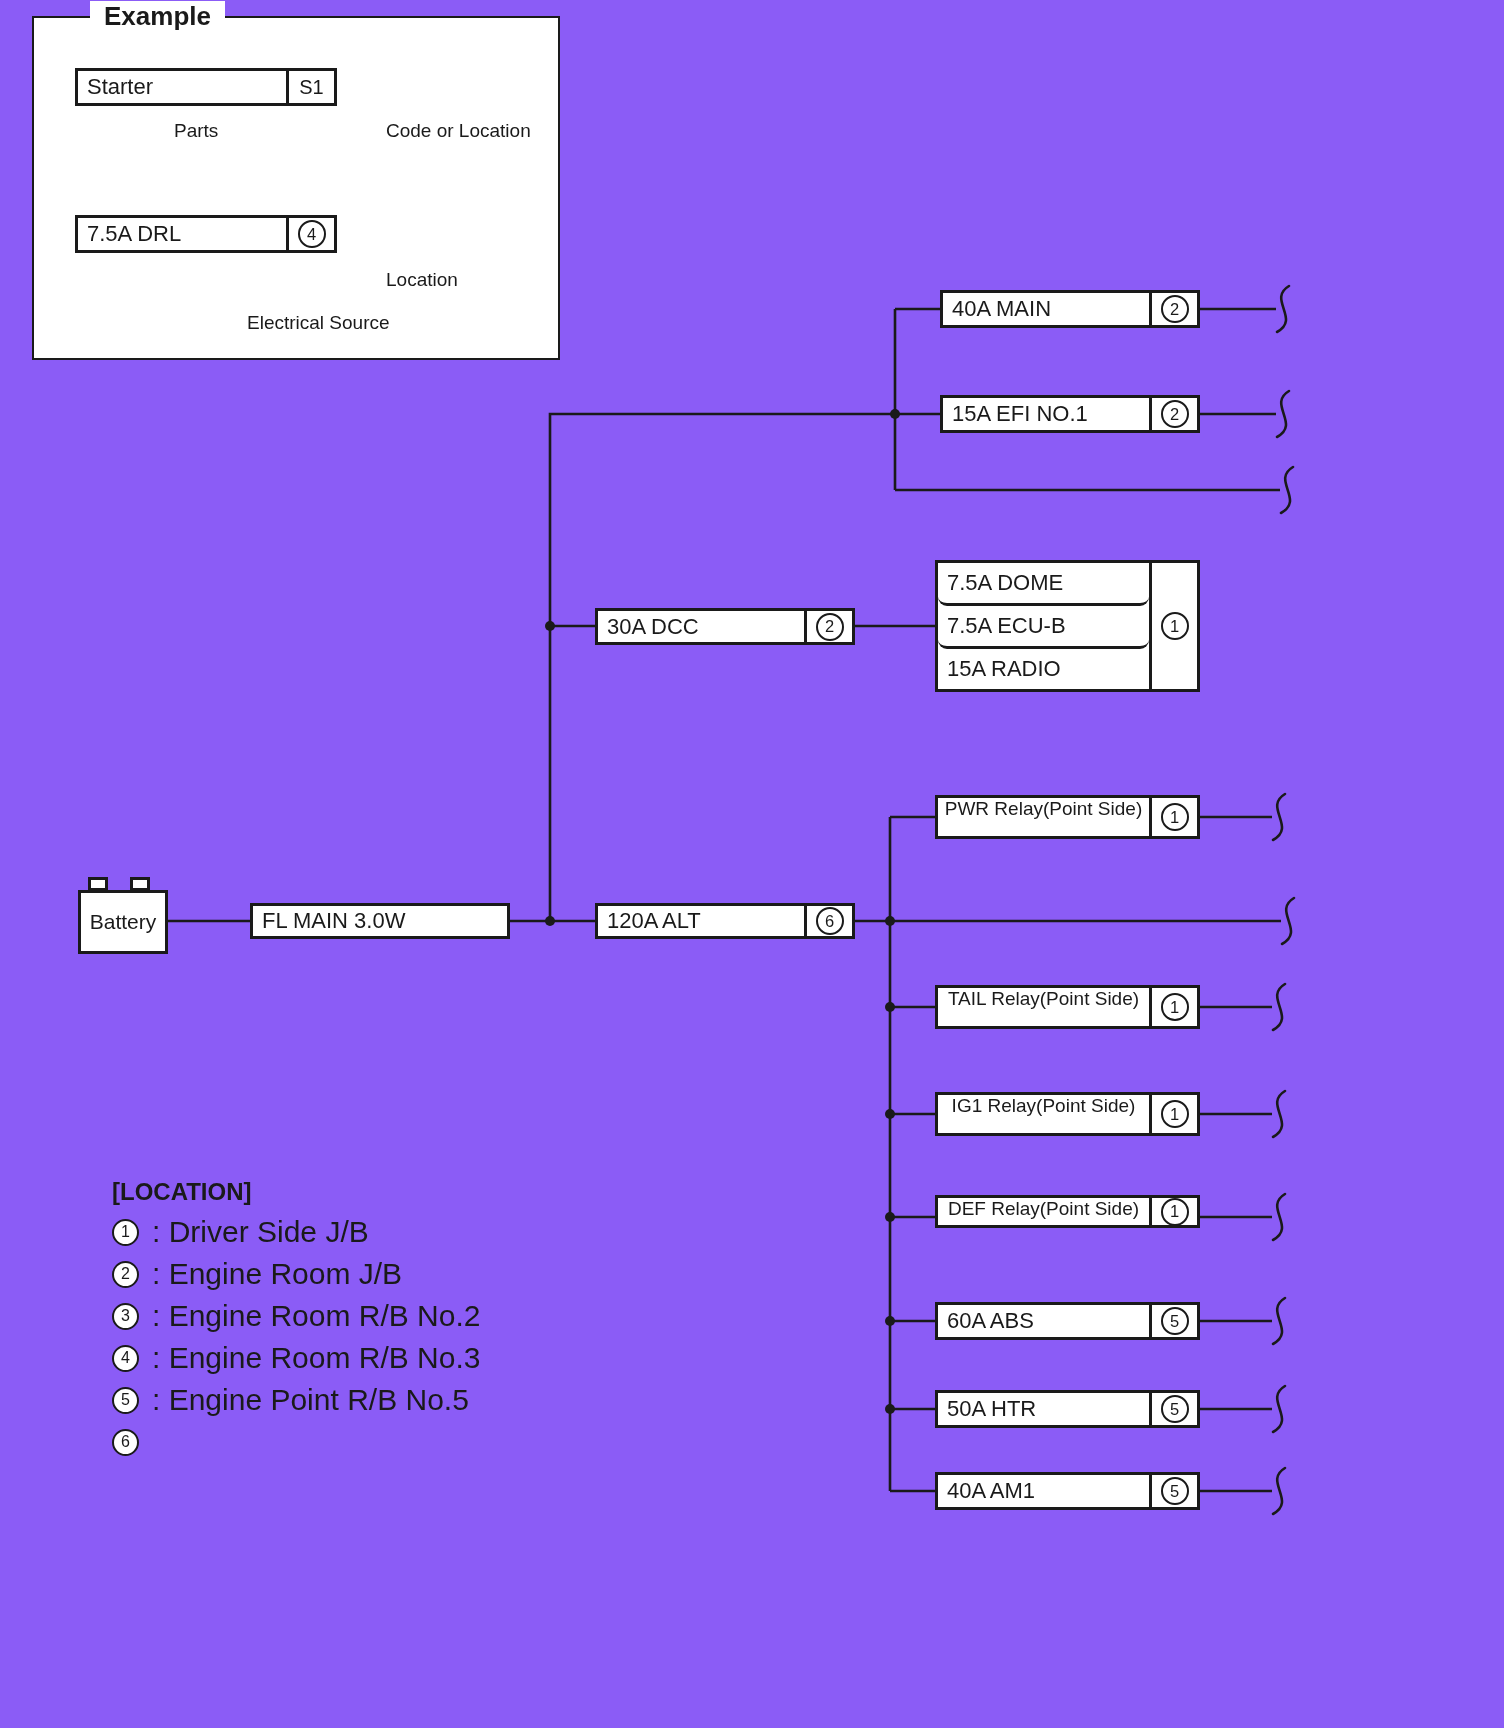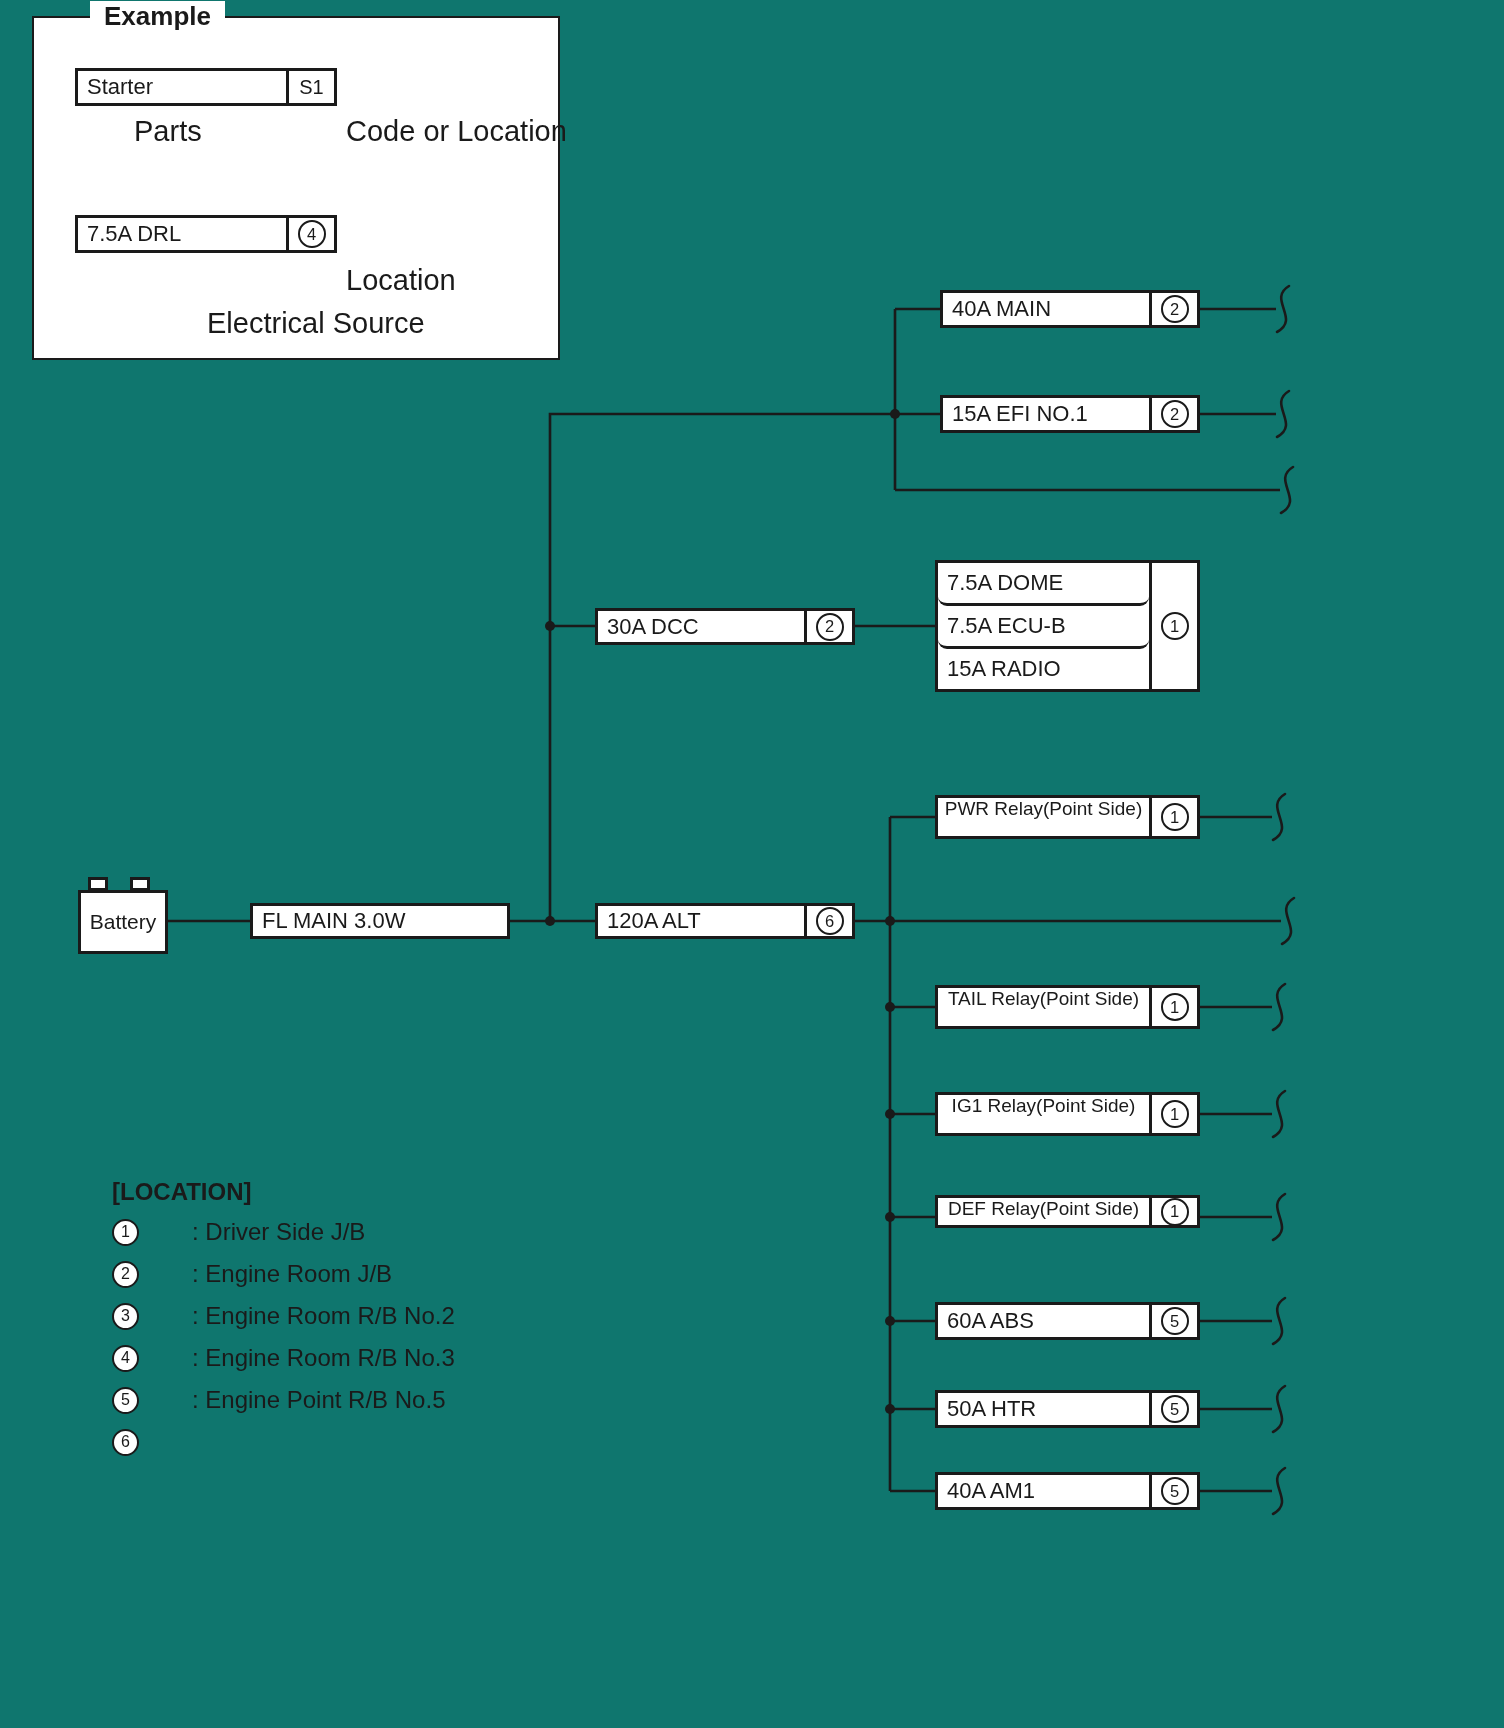--- a/index.html
+++ b/index.html
@@ -1,17 +1,17 @@
 <!DOCTYPE html>
 <html><head>
 <meta charset="utf-8">
 <style>
   html,body{margin:0;padding:0;background:#fff;}
   .canvas{
-    position:relative;width:1504px;height:1728px;background:#0f766e;
+    position:relative;width:1504px;height:1728px;background:#8b5cf6;
     font-family:"Liberation Sans", sans-serif;color:#1a1a1a;overflow:hidden;
   }
   .canvas svg{position:absolute;left:0;top:0;}
   .pbox{
     position:absolute;border:3px solid #1a1a1a;background:#fff;
     display:flex;align-items:stretch;box-sizing:border-box;
   }
   .pbox .lbl{
     flex:1;display:flex;align-items:center;padding-left:9px;
     font-size:22px;white-space:nowrap;
@@ -37,37 +37,37 @@
   }
   .example-box{
     position:absolute;left:32px;top:16px;width:528px;height:344px;
     border:2.5px solid #1a1a1a;box-sizing:border-box;background:#fff;
   }
   .example-title{
     position:absolute;left:56px;top:-17px;background:#fff;padding:0 14px;
     font-size:26px;font-weight:700;white-space:nowrap;
   }
   .cap{
-    position:absolute;transform:translateY(-50%);font-size:29px;white-space:nowrap;
+    position:absolute;transform:translateY(-50%);font-size:19px;white-space:nowrap;margin-left:40px;
   }
   .battery{
     position:absolute;left:78px;top:890px;width:90px;height:64px;
     border:3px solid #1a1a1a;box-sizing:border-box;background:#fff;
     display:flex;align-items:center;justify-content:center;font-size:21px;
   }
   .term{
     position:absolute;width:20px;height:14px;border:3px solid #1a1a1a;
     box-sizing:border-box;background:#fff;
   }
   .legend-title{position:absolute;font-size:24px;white-space:nowrap;font-weight:bold;}
   .legend-item{
     position:absolute;display:flex;align-items:center;gap:13px;height:34px;
   }
   .legend-item .circ{width:27px;height:27px;font-size:16px;}
-  .ltext{font-size:24px;white-space:nowrap;margin-left:40px;}
+  .ltext{font-size:30px;white-space:nowrap;}
 </style>
 </head>
 <body>
 
 <div class="canvas">
 
   <svg width="1504" height="1728" viewBox="0 0 1504 1728">
     <defs>
       <path id="squig" d="M 9,-23 C -13,-10 21,10 -3,23"></path>
     </defs>

